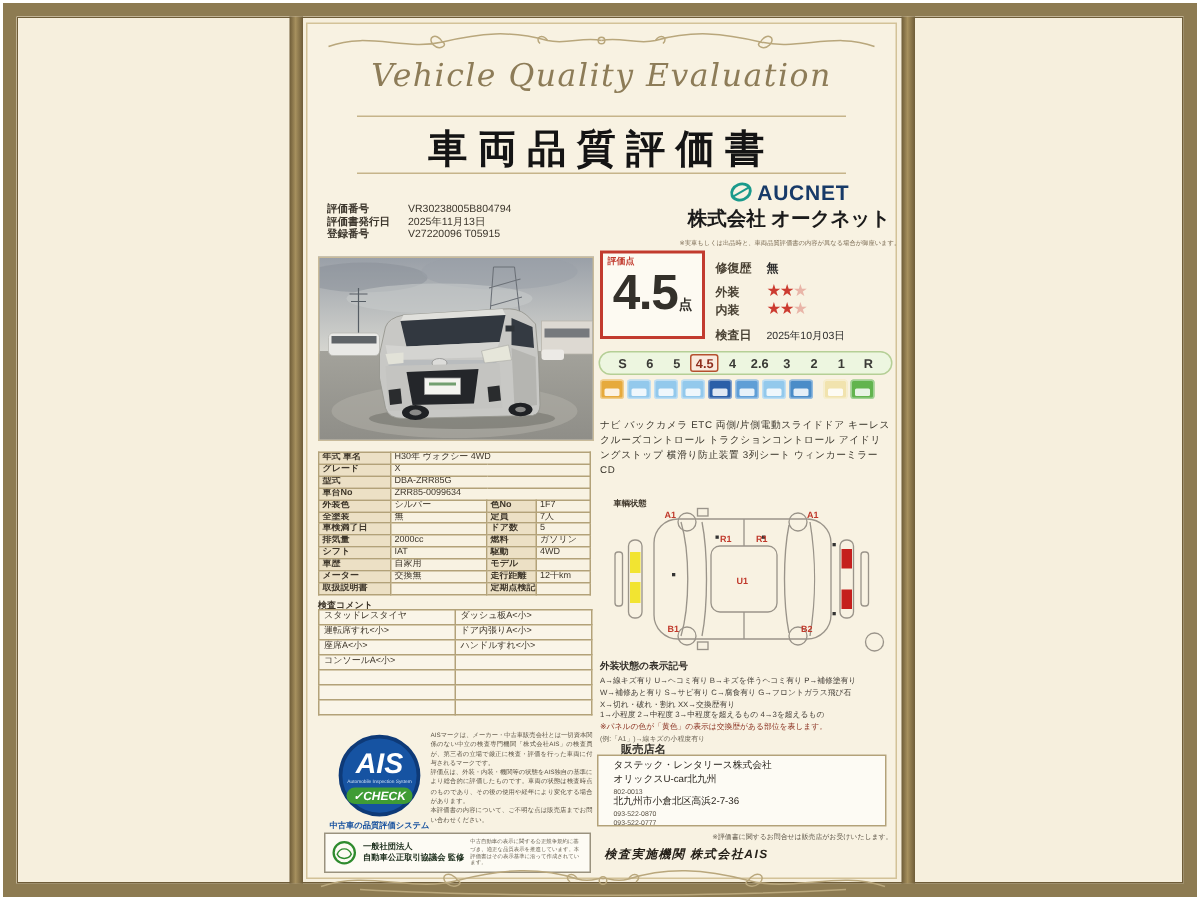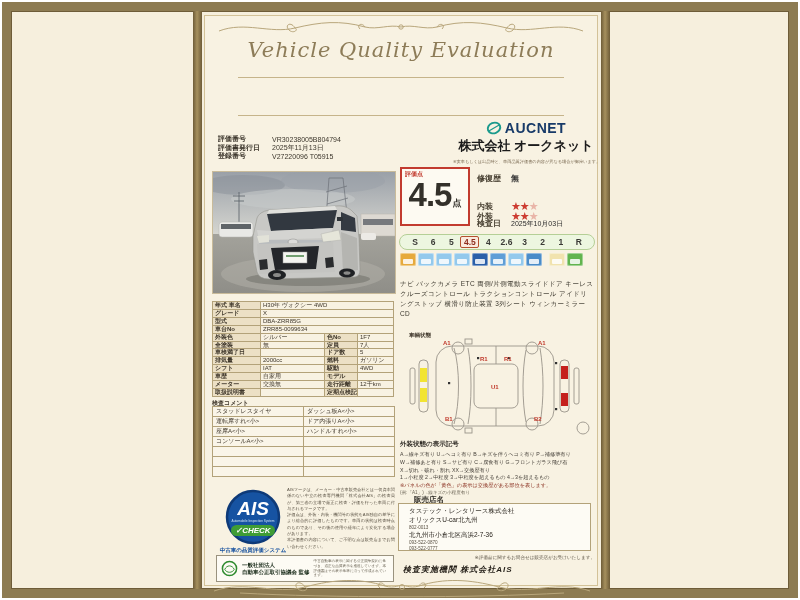--- a/index.html
+++ b/index.html
@@ -103,20 +103,21 @@
         <path d="M368,13 C342,3 317,16 292,10 S247,2 222,9 C209,12 198,6 186,9"></path>
         <path d="M80,10 c-4,-7 -11,-3 -6,2 c4,4 10,0 6,-2"></path>
         <path d="M292,10 c4,-7 11,-3 6,2 c-4,4 -10,0 -6,-2"></path>
         <circle cx="186" cy="9" r="2.2"></circle>
         <path d="M150,9 c-3,-5 -9,-2 -5,2"></path>
           <path d="M222,9 c3,-5 9,-2 5,2"></path>
       </g>
     </svg>
     <div class="abs script-title" style="left:0;top:23px;">Vehicle Quality Evaluation</div>
     <div class="abs rule" style="left:33px;top:62px;width:326px;"></div>
+    <div class="abs doc-title" style="left:0;top:67px;">車両品質評価書</div>
     <div class="abs rule" style="left:33px;top:100px;width:326px;"></div>
 
     <div class="abs" style="left:13px;top:120px;">
       <div class="info-row">
         <span class="lab">評価番号</span>
         <span>VR30238005B804794</span>
       </div>
       <div class="info-row">
         <span class="lab">評価書発行日</span>
         <span>2025年11月13日</span>
@@ -332,21 +333,21 @@
     </div>
 
     <div class="rate-row" style="left:272px;top:158px;">
       <span class="rl">修復歴</span>
       <span class="rv">無</span>
     </div>
     <div class="rate-row" style="left:272px;top:186px;">
       <span class="rl">内装</span>
       <span class="stars"><span class="st-f">★★</span><span class="st-h">★</span></span>
     </div>
-    <div class="rate-row" style="left:272px;top:196px;">
+    <div class="rate-row" style="left:272px;top:174px;">
       <span class="rl">外装</span>
       <span class="stars"><span class="st-f">★★</span><span class="st-h">★</span></span>
     </div>
     <div class="rate-row" style="left:272px;top:203px;">
       <span class="rl">検査日</span>
       <span class="dt">2025年10月03日</span>
     </div>
 
     <div class="abs grade-pill" style="left:194px;top:219px;width:196px;height:16px;">
       <span>S</span>

